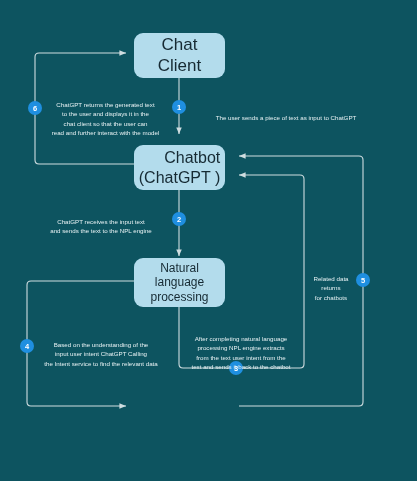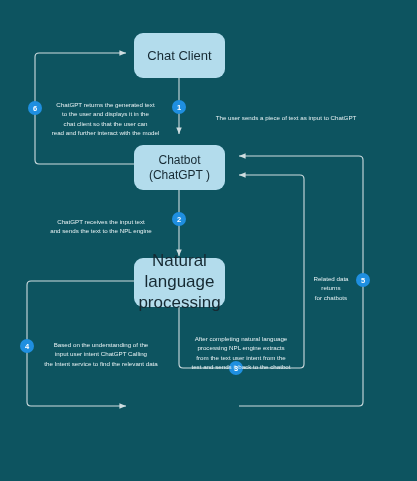--- a/index.html
+++ b/index.html
@@ -88,30 +88,30 @@
     <path d="M179,190 L179,256" fill="none" stroke="#cfdde0" stroke-width="1.1" marker-end="url(#arrowhead)"></path>
 
     <path d="M179,307 L179,364 Q179,368 183,368 L300,368 Q304,368 304,364 L304,179 Q304,175 300,175 L239,175" fill="none" stroke="#cfdde0" stroke-width="1.1" marker-end="url(#arrowhead)"></path>
 
     <path d="M134,281 L31,281 Q27,281 27,285 L27,402 Q27,406 31,406 L126,406" fill="none" stroke="#cfdde0" stroke-width="1.1" marker-end="url(#arrowhead)"></path>
 
     <path d="M239,406 L359,406 Q363,406 363,402 L363,160 Q363,156 359,156 L239,156" fill="none" stroke="#cfdde0" stroke-width="1.1" marker-end="url(#arrowhead)"></path>
   </svg>
 
   <div class="node" style="left:134px; top:33px; width:91px; height:45px;">
-    <span class="node-label" style="font-size:13px;">Chat Client</span>
+    <span class="node-label" style="font-size:17px;">Chat Client</span>
   </div>
 
   <div class="node" style="left:134px; top:145px; width:91px; height:45px;">
-    <span class="node-label" style="font-size:12px;">Chatbot
+    <span class="node-label" style="font-size:16px;text-align:right;">Chatbot
 (ChatGPT )</span>
   </div>
 
   <div class="node" style="left:134px; top:258px; width:91px; height:49px;">
-    <span class="node-label" style="font-size:17px;">Natural
+    <span class="node-label" style="font-size:12px;">Natural
 language
 processing</span>
   </div>
 
 
   <div class="badge" style="left:172px; top:100px;">
     <span>1</span>
   </div>
   <div class="note" style="left:196px; top:103px; width:180px;">
     <span>The user sends a piece of text as input to ChatGPT</span>

